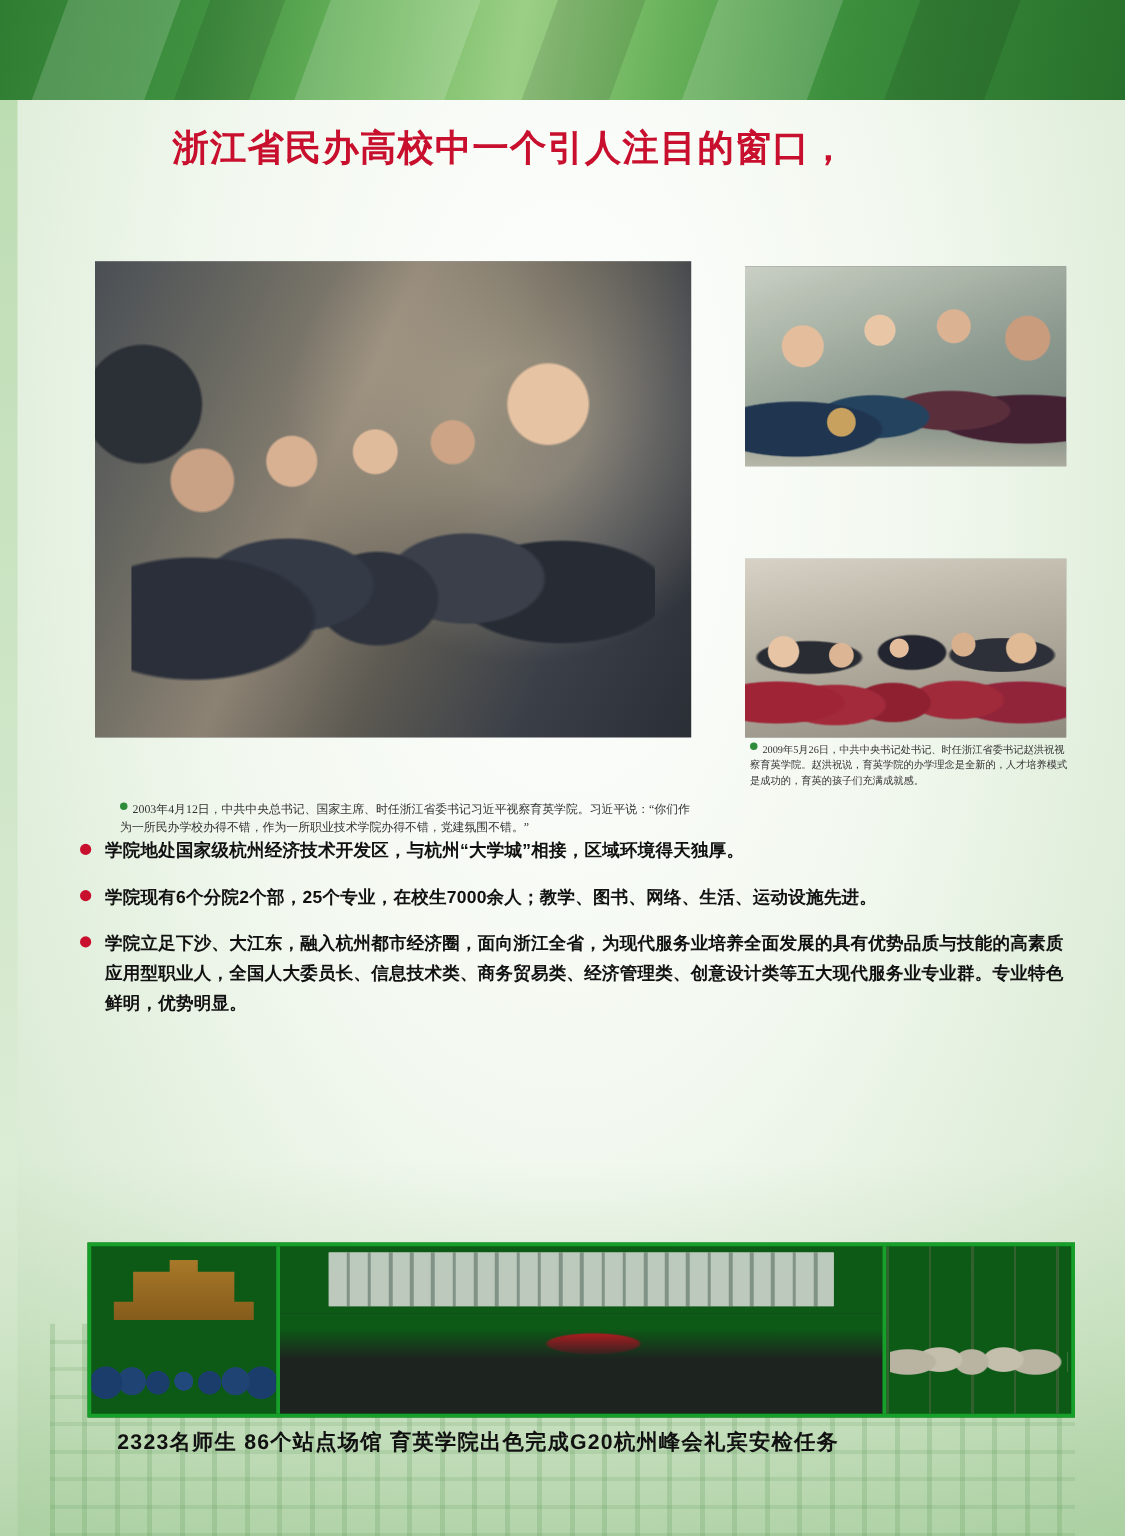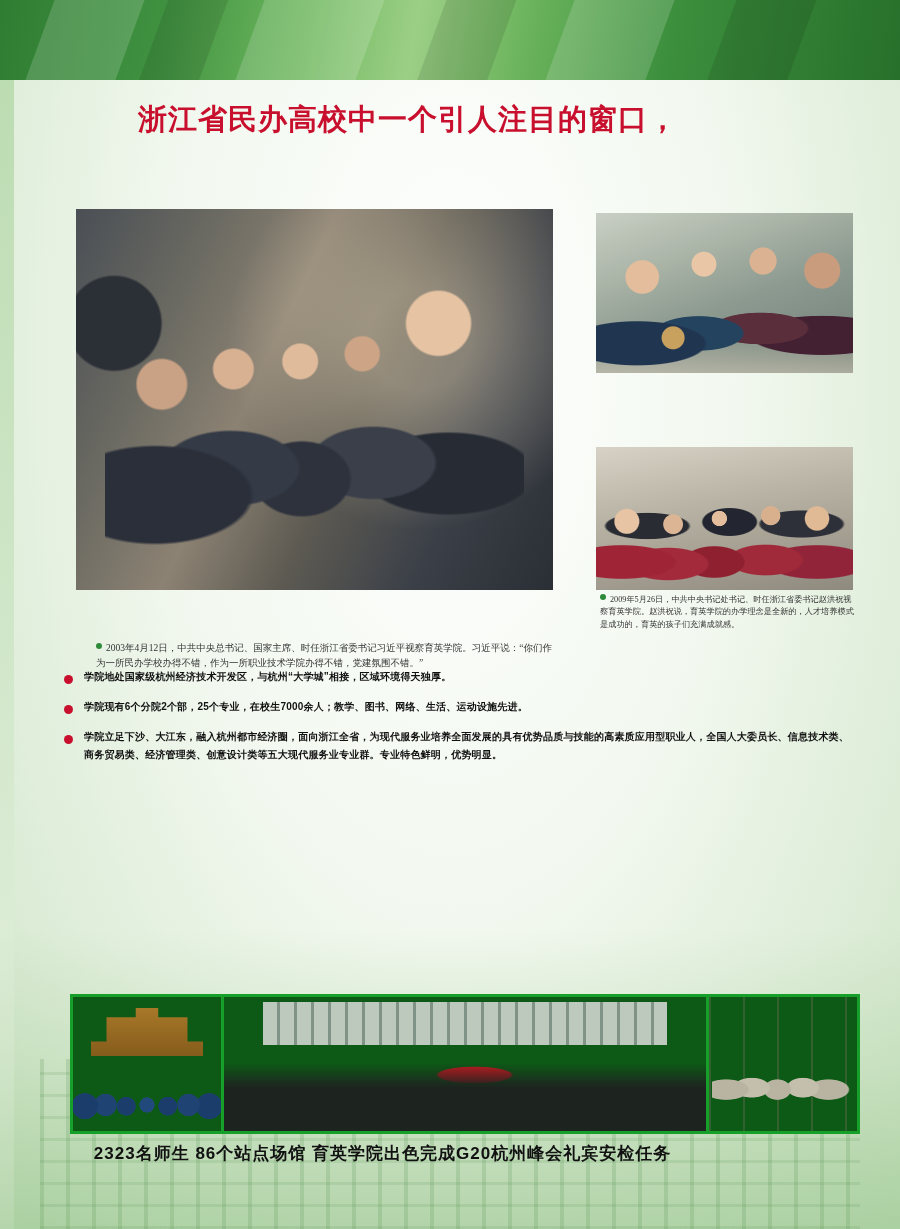--- a/index.html
+++ b/index.html
@@ -66,21 +66,21 @@
     background:#2e8b3a;margin-right:4px;vertical-align:2px;
   }
   #cap-main{left:96px;top:596px;width:460px;margin-top:45px;}
   #cap-tr{left:600px;top:380px;width:256px;font-size:8.2px;line-height:1.5;}
   #cap-br{left:600px;top:594px;width:256px;font-size:8.2px;line-height:1.5;}
 
   
   .bullets{position:absolute;left:62px;top:668px;width:790px;}
   .bullet{
     position:relative;padding-left:22px;margin-bottom:13px;
-    font-size:10px;line-height:1.72;color:#111;font-weight:bold;
+    font-size:14px;line-height:1.72;color:#111;font-weight:bold;
     letter-spacing:.2px;
   }
   .bullet:before{
     content:"";position:absolute;left:2px;top:7px;
     width:9px;height:9px;border-radius:50%;background:#c8102e;
   }
 
   
   #strip{
     position:absolute;left:70px;top:994px;width:790px;height:140px;

